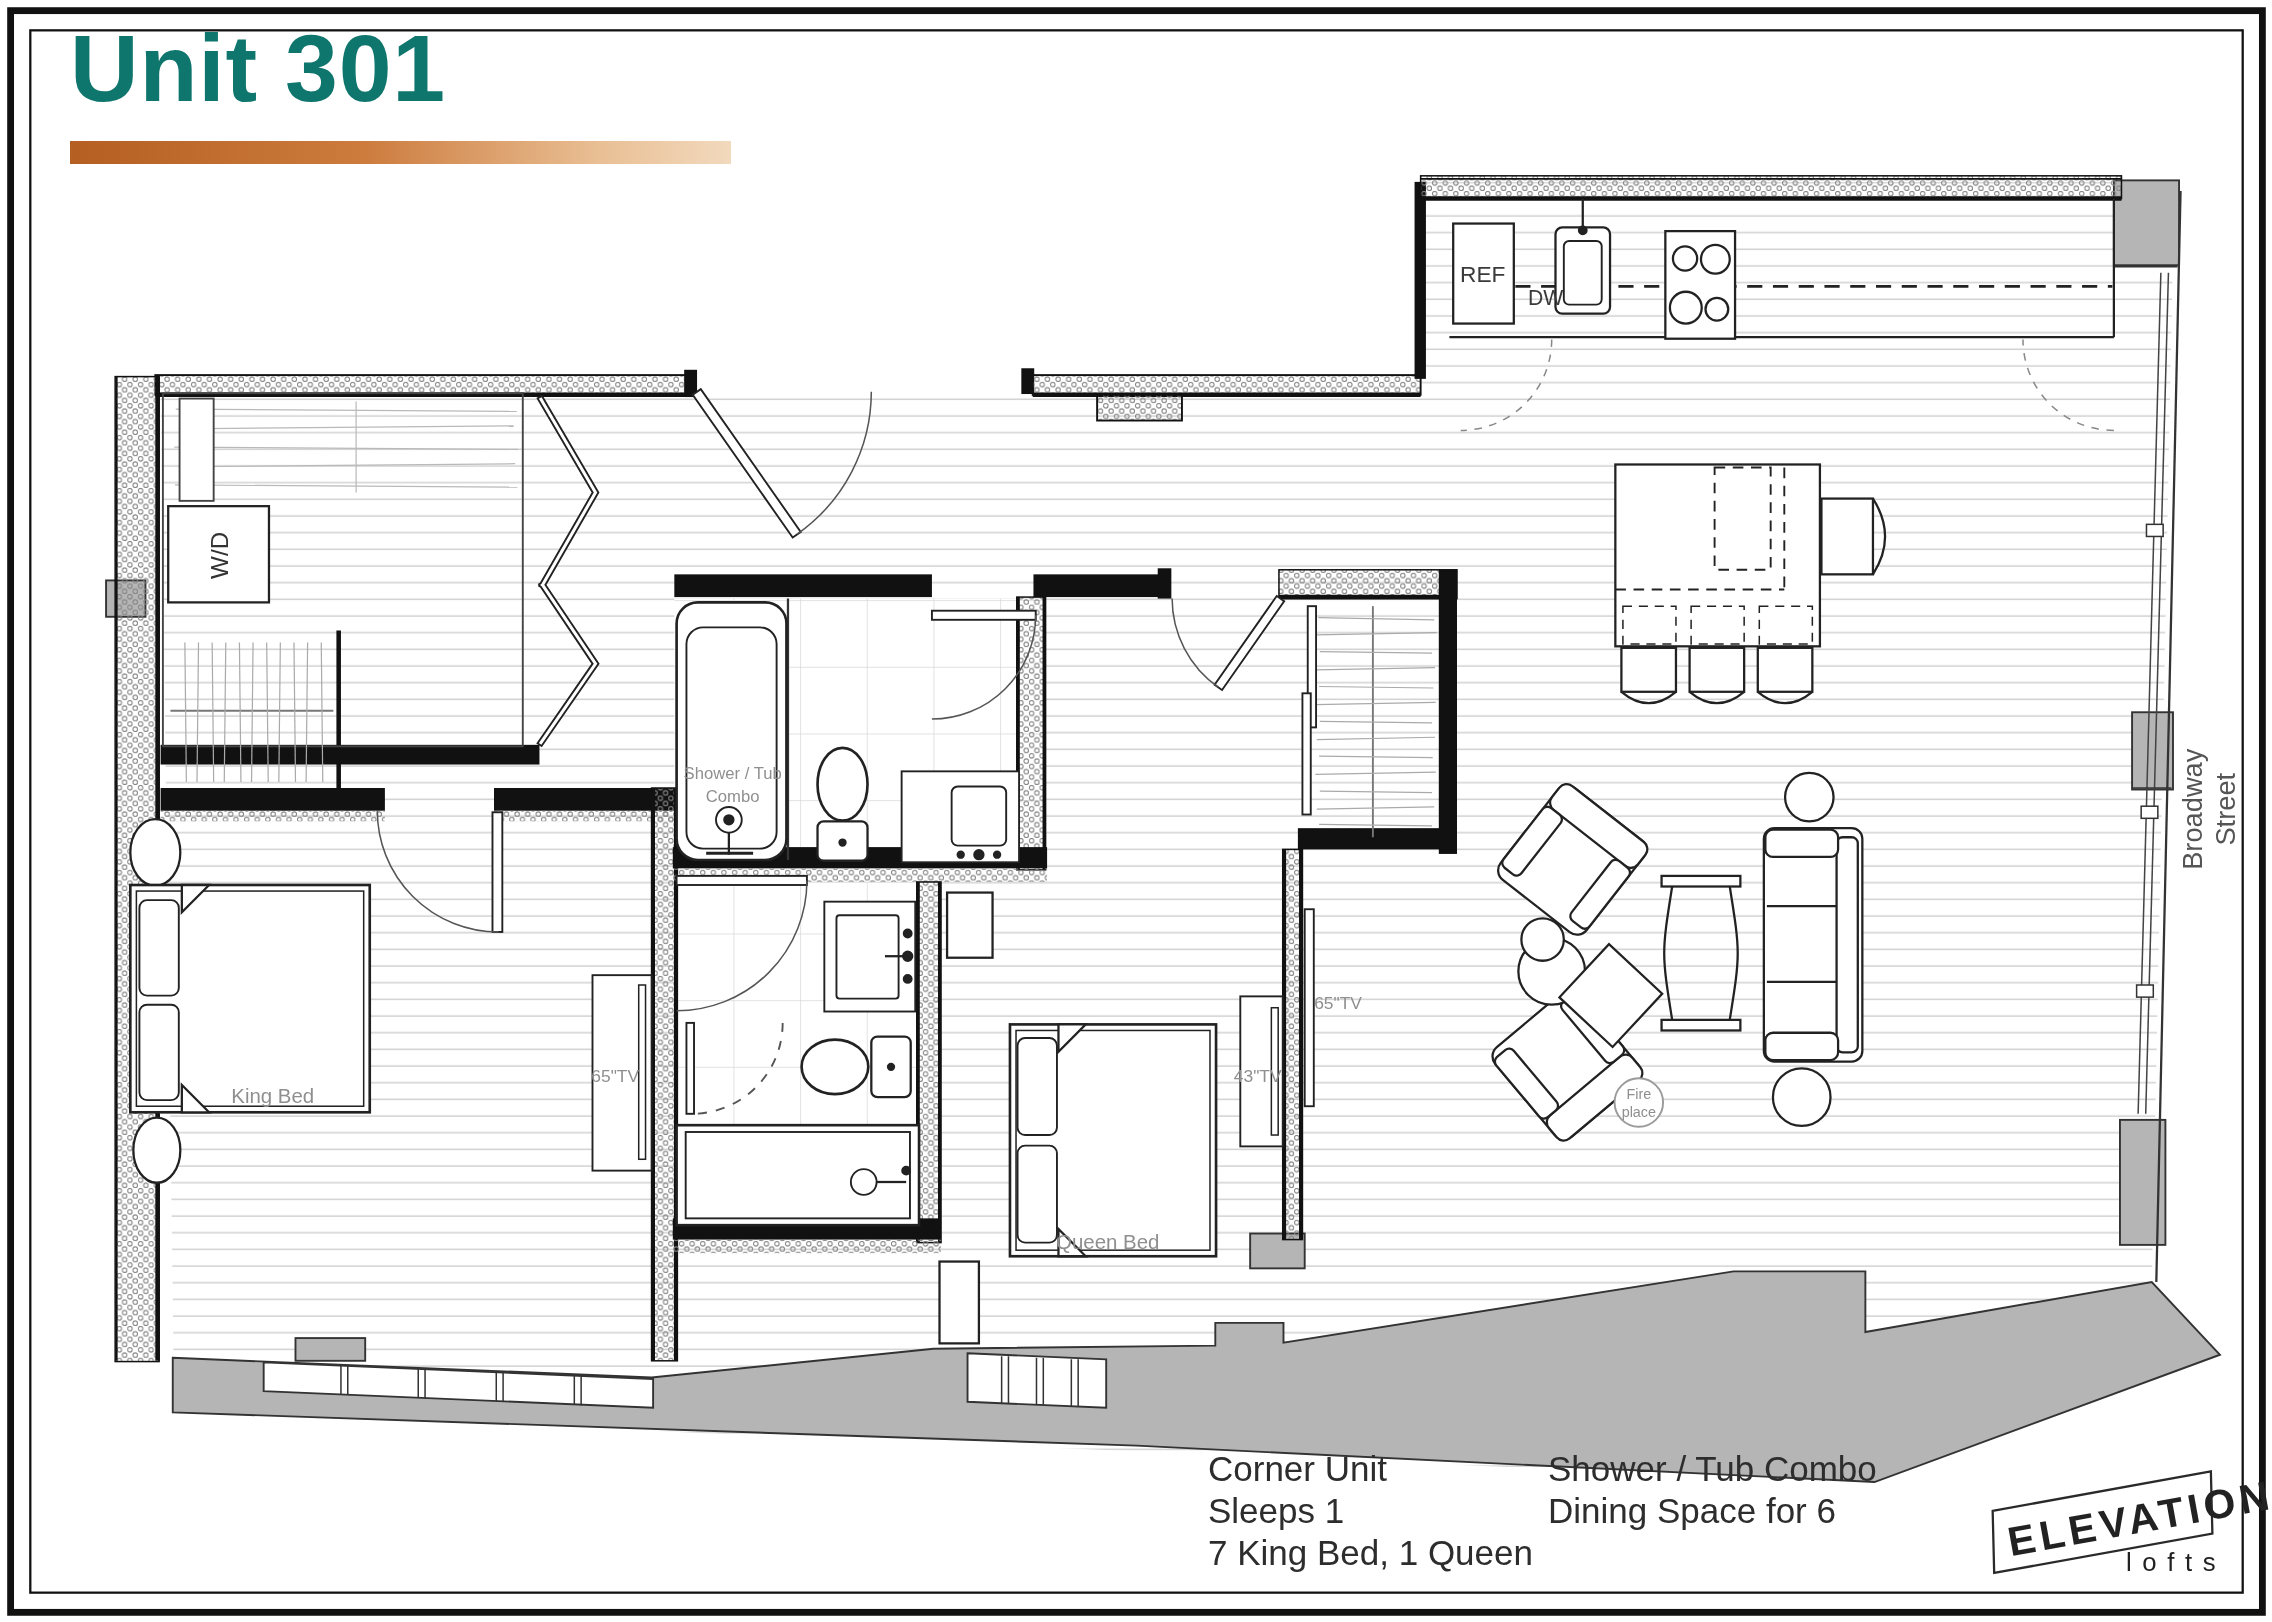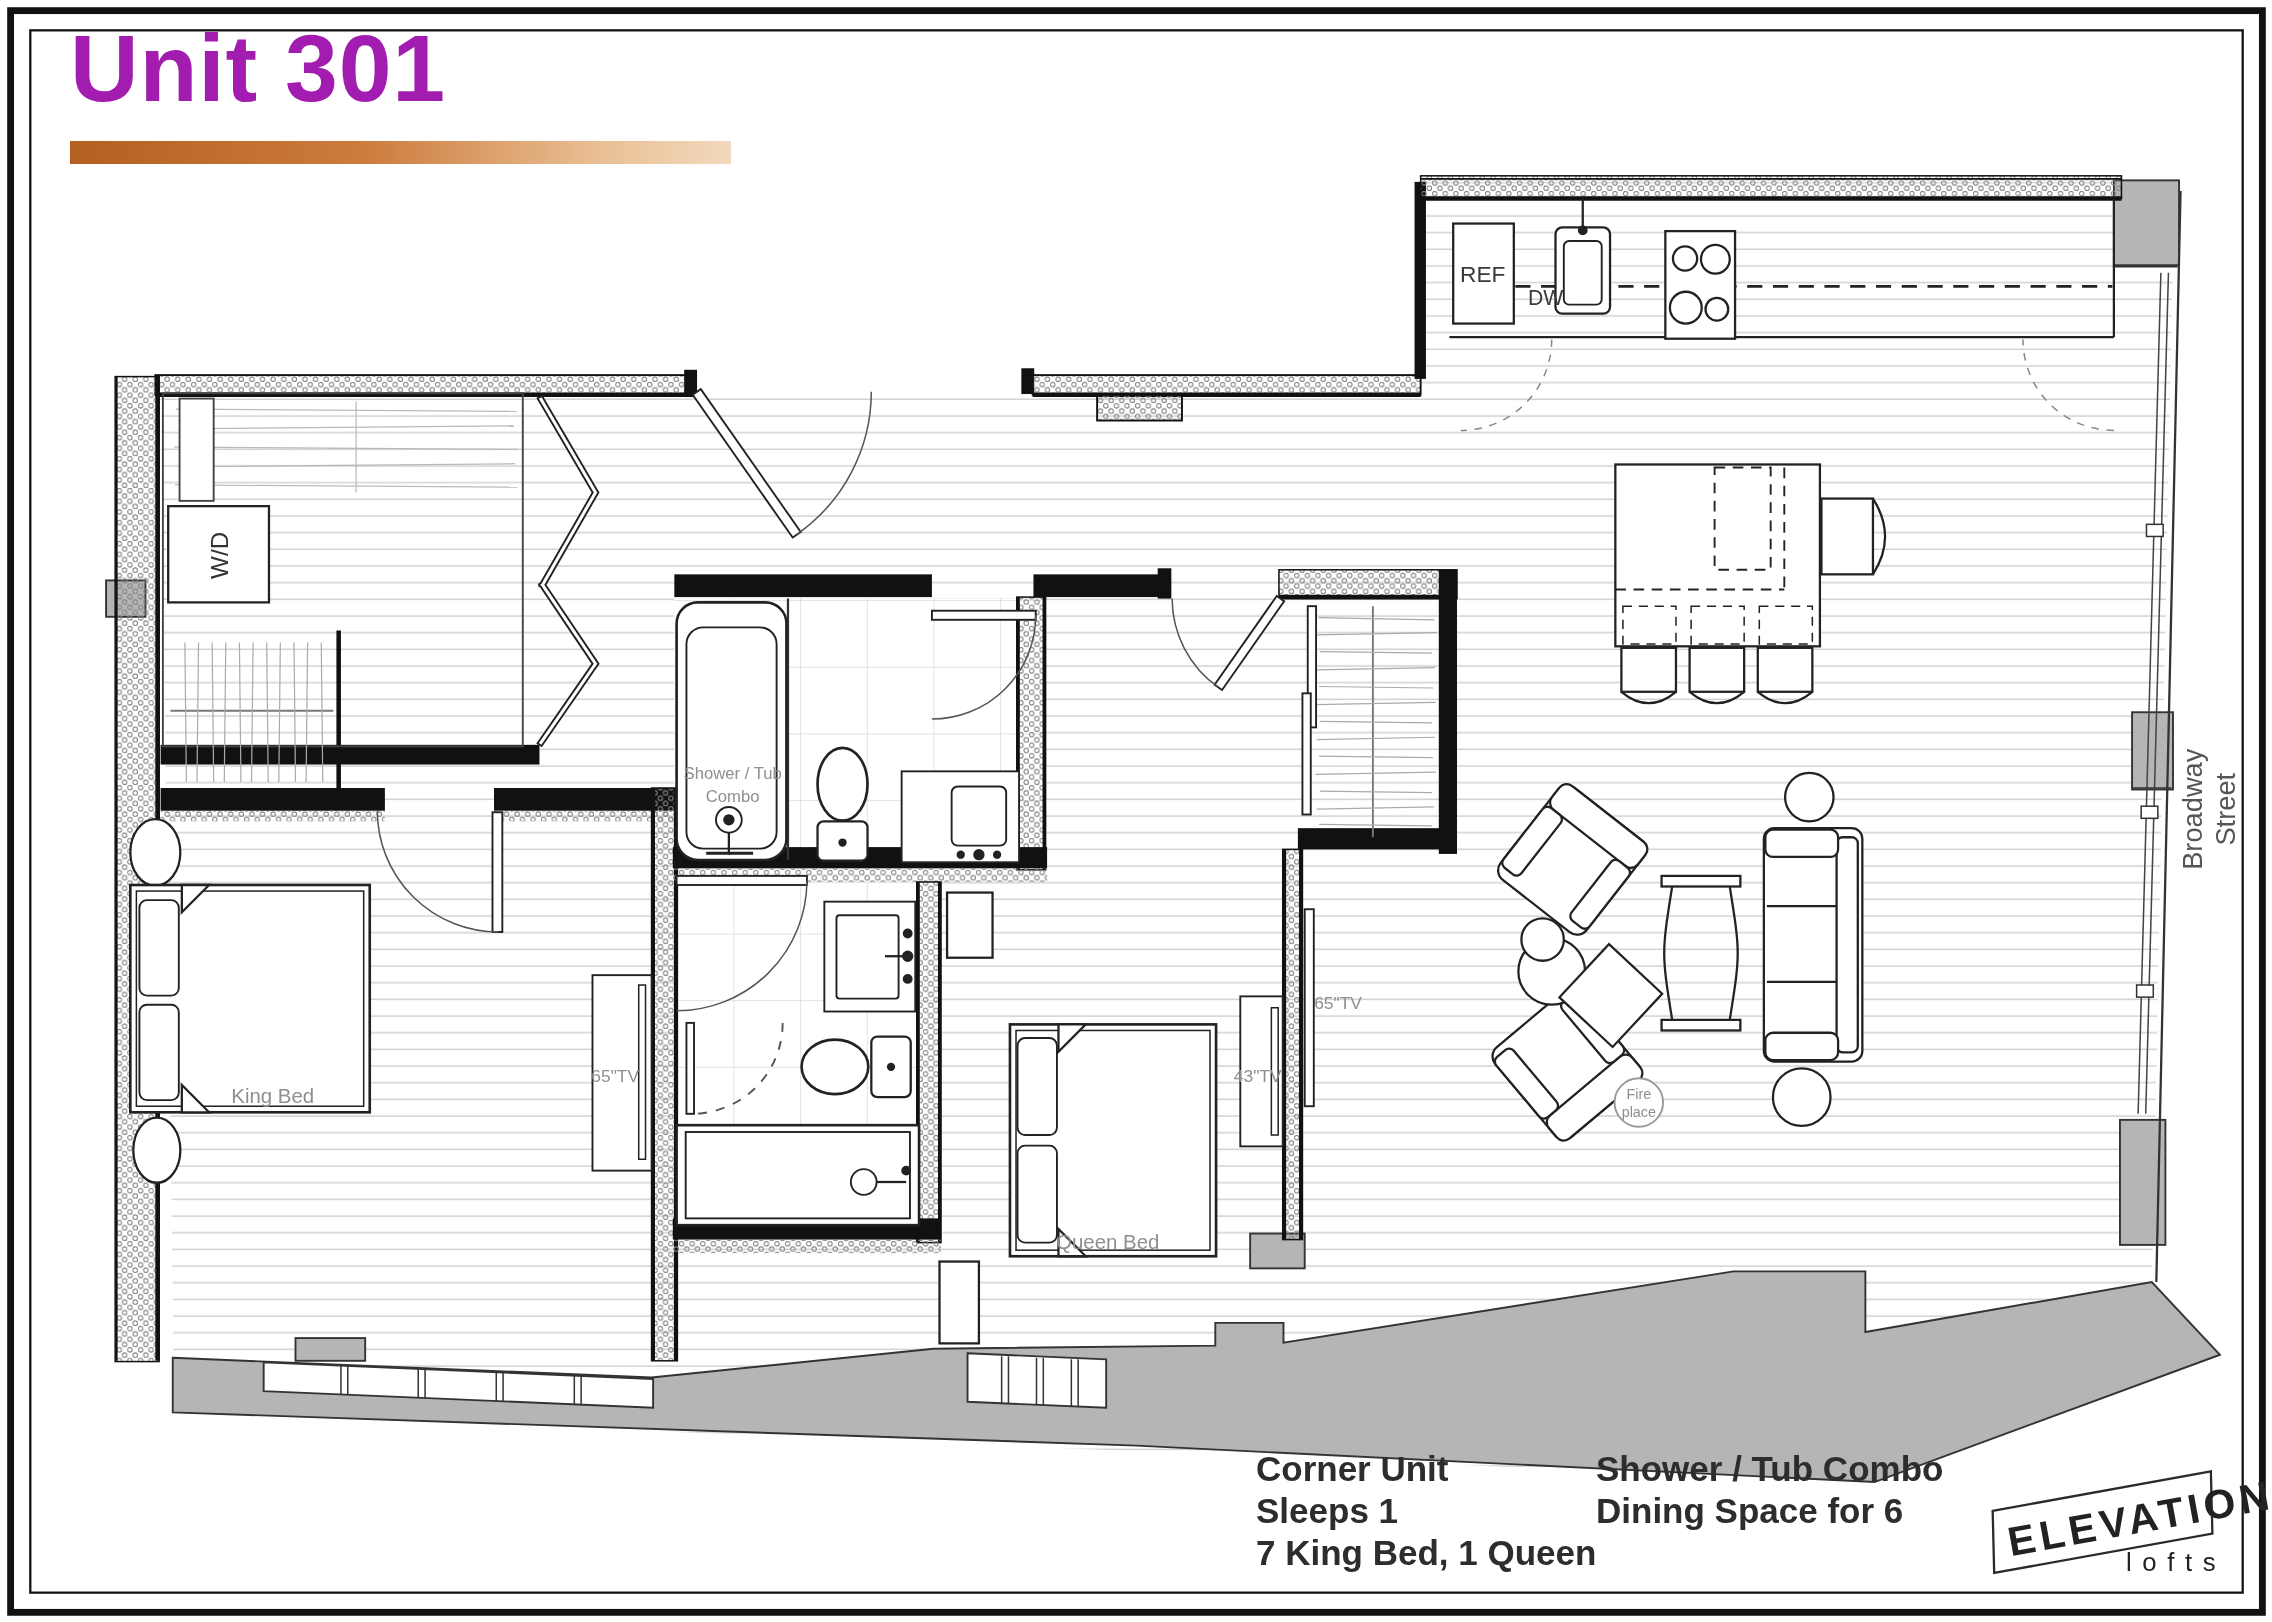--- a/index.html
+++ b/index.html
@@ -1,22 +1,22 @@
 <!DOCTYPE html>
 <html style="font-size:12px"><head>
 <meta charset="utf-8">
 <style>
   html,body{margin:0;padding:0;background:#ffffff;}
   body{width:2273px;height:1623px;position:relative;font-family:"Liberation Sans",sans-serif;overflow:hidden;}
   #stage{position:absolute;inset:0;}
-  .title{position:absolute;left:70px;top:13.6px;font-size:95px;font-weight:bold;color:#a21caf;letter-spacing:0.8px;}
+  .title{position:absolute;left:70px;top:13.6px;font-size:95px;font-weight:bold;color:#0f766e;letter-spacing:0.8px;}
   .accent-bar{position:absolute;left:70px;top:141px;width:661px;height:23px;
     background:linear-gradient(to right,#b55f22,#cd7c3e 45%,#e9bf94 80%,#f2d9bd);}
   svg{position:absolute;inset:0;}
-  .footer-col{position:absolute;top:1448px;font-size:35px;line-height:42px;font-weight:700;color:#2d2d2d;margin-left:48px;}
+  .footer-col{position:absolute;top:1448px;font-size:35px;line-height:42px;font-weight:400;color:#2d2d2d;}
   .footer-col div{white-space:nowrap;}
   #footer-col1{left:1208px;}
   #footer-col2{left:1548px;}
   text{font-family:"Liberation Sans",sans-serif;}
   .roomlabel{fill:#8f8f8f;}
   .fixlabel{fill:#3a3a3a;}
 </style>
 </head>
 <body>
 

